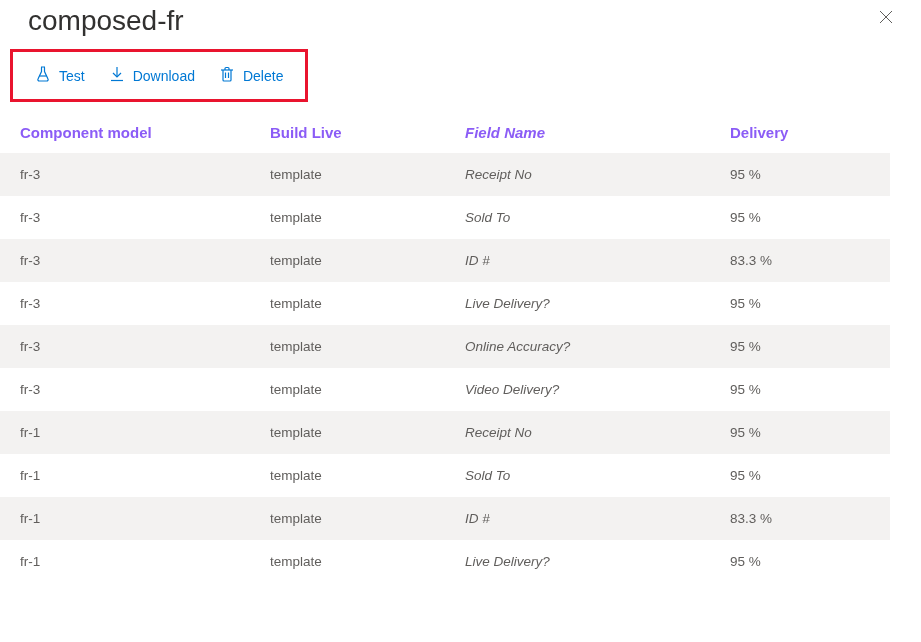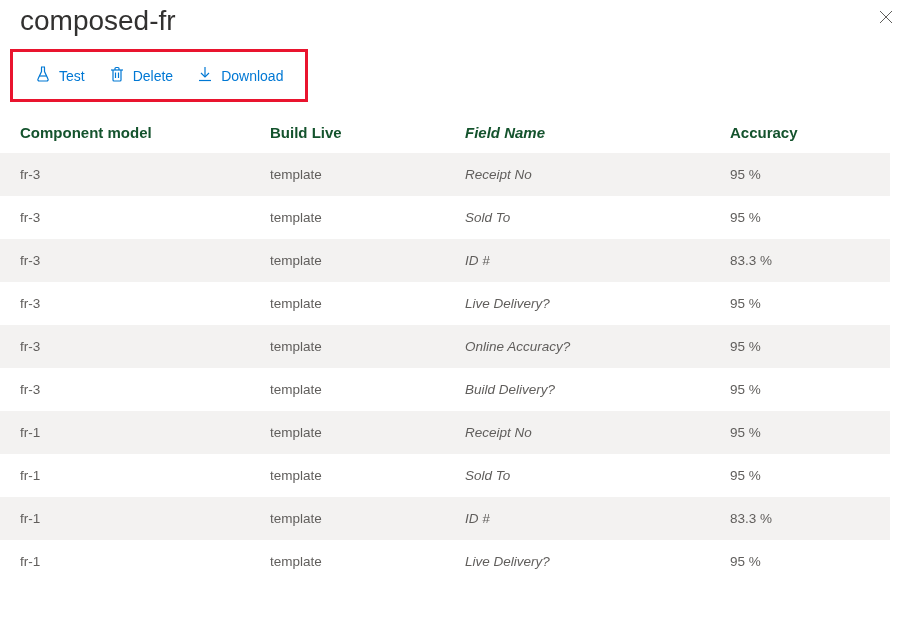--- a/index.html
+++ b/index.html
@@ -13,21 +13,21 @@
       color: #333;
       width: 921px;
       height: 642px;
       overflow: hidden;
       position: relative;
     }
     .header {
       display: flex;
       justify-content: space-between;
       align-items: flex-start;
-      padding: 5px 20px 0 20px;
+      padding: 5px 20px 0 28px;
     }
     .title {
       font-size: 28px;
       font-weight: 400;
       color: #323130;
     }
     .close-btn {
       font-size: 18px;
       color: #605e5c;
       cursor: pointer;
@@ -69,21 +69,21 @@
     }
     table {
       width: 100%;
       border-collapse: collapse;
       font-size: 14px;
     }
     thead th {
       text-align: left;
       font-weight: 600;
       font-size: 15px;
-      color: #14532d;
+      color: #8b5cf6;
       padding: 12px 20px;
       background: #ffffff;
     }
     tbody td {
       padding: 14px 20px;
       color: #605e5c;
       font-size: 13.5px;
       margin-top: 36px;
     }
     tbody tr:nth-child(odd) td {
@@ -141,51 +141,51 @@
         <svg viewBox="0 0 16 16" fill="none" stroke="#0078d4" stroke-width="1.2">
           <path d="M6 1h4M6.5 1.5v4L3 13c-.5 1 .2 2 1.3 2h7.4c1.1 0 1.8-1 1.3-2L9.5 5.5v-4"></path>
           <line x1="4.5" y1="10" x2="11.5" y2="10"></line>
         </svg>
       </span>
       <span>Test</span>
     </button>
     <button class="toolbar-btn">
       <span>
         <svg viewBox="0 0 16 16" fill="none" stroke="#0078d4" stroke-width="1.2">
+          <line x1="8" y1="1" x2="8" y2="11"></line>
+          <polyline points="4,7 8,11 12,7"></polyline>
+          <line x1="2" y1="14.5" x2="14" y2="14.5"></line>
+        </svg>
+      </span>
+      <span>Download</span>
+    </button>
+    <button class="toolbar-btn">
+      <span>
+        <svg viewBox="0 0 16 16" fill="none" stroke="#0078d4" stroke-width="1.2">
           <line x1="2" y1="4" x2="14" y2="4"></line>
           <path d="M4 4v10c0 .5.5 1 1 1h6c.5 0 1-.5 1-1V4"></path>
           <path d="M6 4V2.5c0-.5.5-1 1-1h2c.5 0 1 .5 1 1V4"></path>
           <line x1="6.5" y1="6.5" x2="6.5" y2="12"></line>
           <line x1="9.5" y1="6.5" x2="9.5" y2="12"></line>
         </svg>
       </span>
       <span>Delete</span>
     </button>
-    <button class="toolbar-btn">
-      <span>
-        <svg viewBox="0 0 16 16" fill="none" stroke="#0078d4" stroke-width="1.2">
-          <line x1="8" y1="1" x2="8" y2="11"></line>
-          <polyline points="4,7 8,11 12,7"></polyline>
-          <line x1="2" y1="14.5" x2="14" y2="14.5"></line>
-        </svg>
-      </span>
-      <span>Download</span>
-    </button>
   </div>
 </div>
 
 <div class="table-container">
   <div class="table-scroll-inner">
     <table>
       <thead>
         <tr>
           <th>Component model</th>
           <th>Build Live</th>
           <th>Field Name</th>
-          <th>Accuracy</th>
+          <th>Delivery</th>
         </tr>
       </thead>
       <tbody id="table-body">
           <tr>
             <td>fr-3</td>
             <td>template</td>
             <td>Receipt No</td>
             <td>95 %</td>
           </tr>
           <tr>
@@ -208,21 +208,21 @@
           </tr>
           <tr>
             <td>fr-3</td>
             <td>template</td>
             <td>Online Accuracy?</td>
             <td>95 %</td>
           </tr>
           <tr>
             <td>fr-3</td>
             <td>template</td>
-            <td>Build Delivery?</td>
+            <td>Video Delivery?</td>
             <td>95 %</td>
           </tr>
           <tr>
             <td>fr-1</td>
             <td>template</td>
             <td>Receipt No</td>
             <td>95 %</td>
           </tr>
           <tr>
             <td>fr-1</td>

